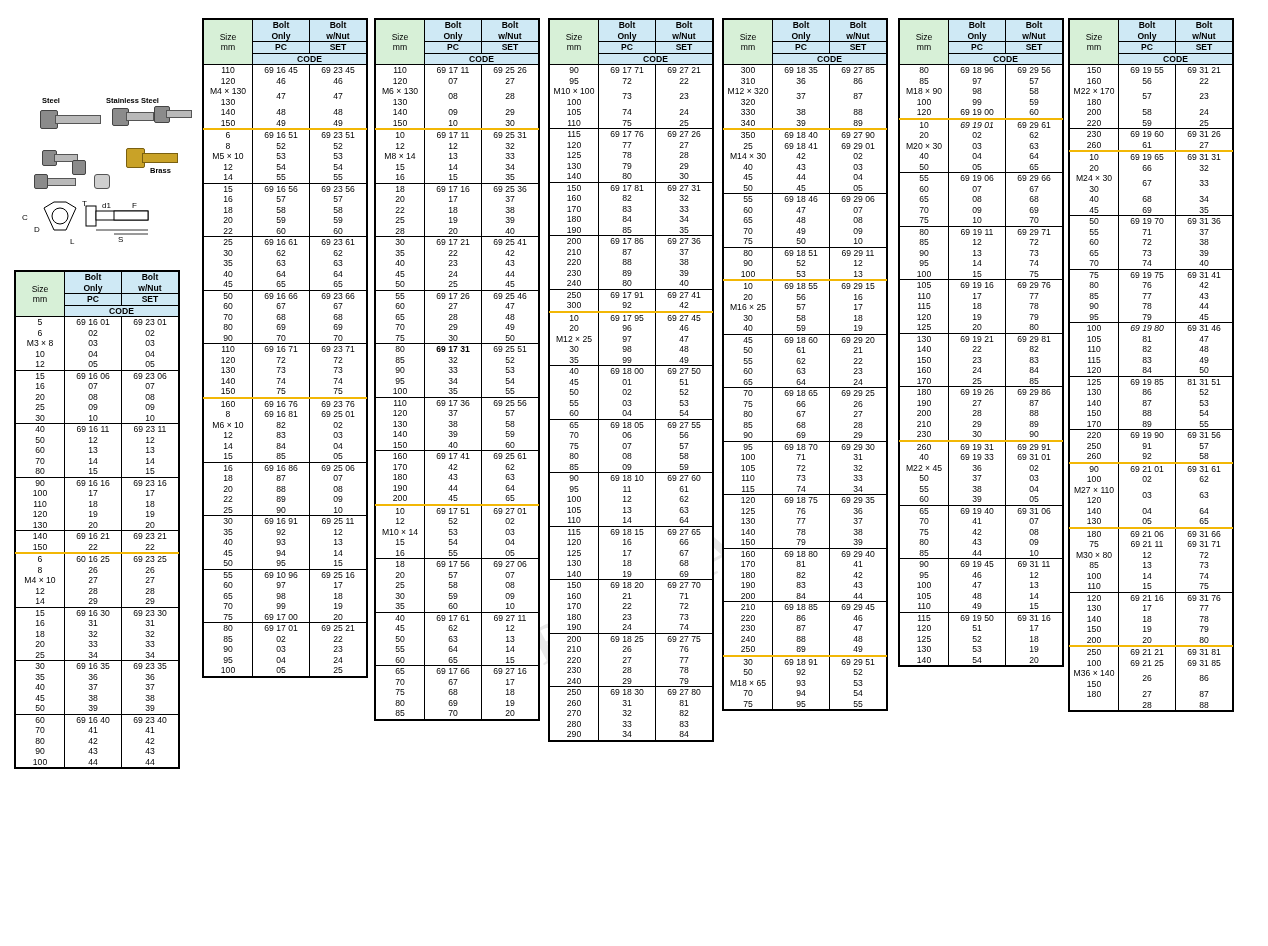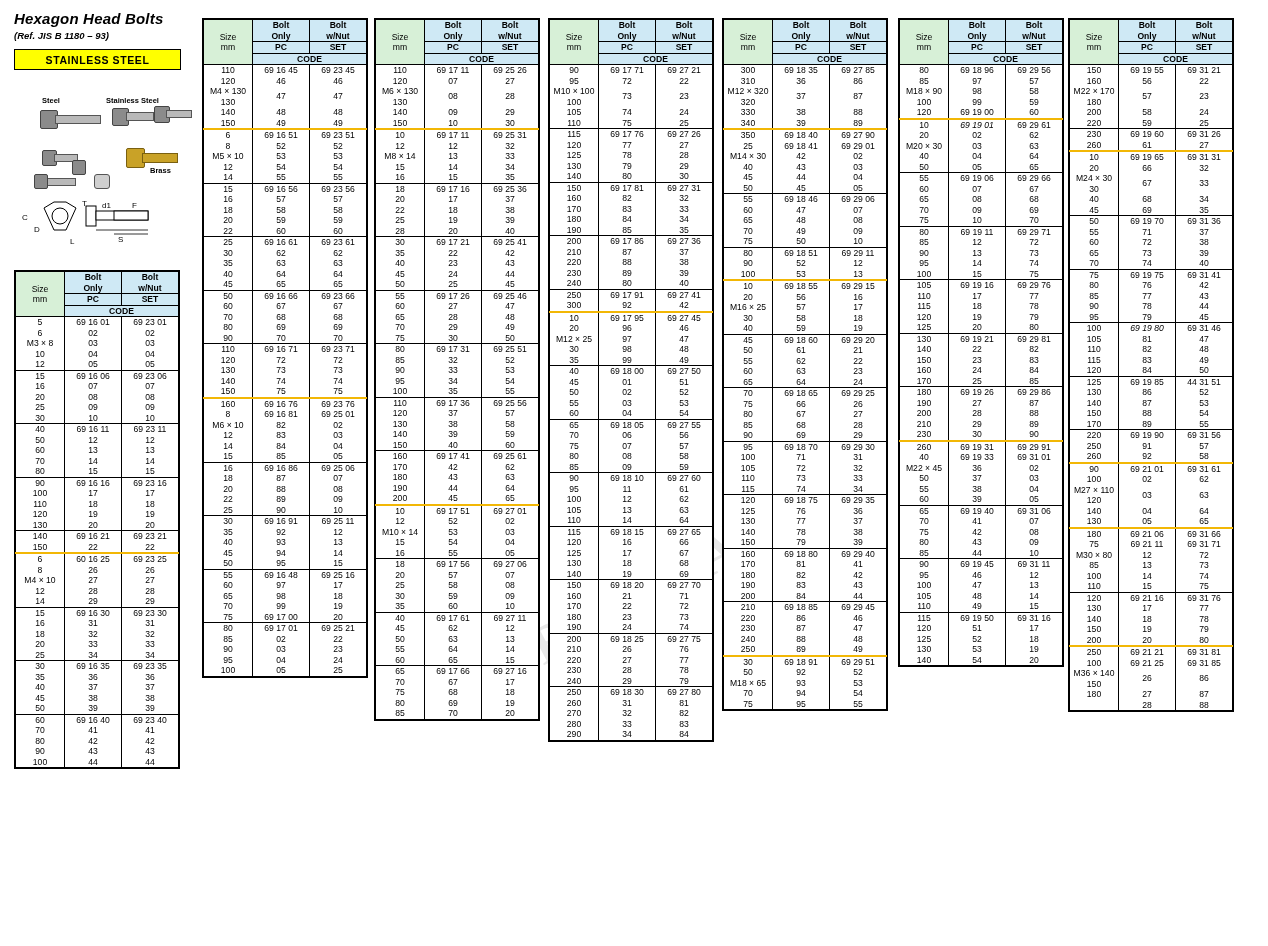--- a/index.html
+++ b/index.html
@@ -38,25 +38,20 @@
              transform:rotate(-28deg);font-weight:bold;letter-spacing:2px;z-index:0;
              font-family:"Liberation Serif",serif;}
 </style>
 </head>
 <body>
 
 <div class="page">
 
   <div class="watermark">B2BTHAI</div>
 
-  <div class="hdr">
-    <h1>Hexagon Head Bolts</h1>
-    <div class="ref">(Ref. JIS B 1180 – 93)</div>
-    <div class="ss-badge">STAINLESS STEEL</div>
-  </div>
 
   <div class="pic">
     <div class="cap" style="left:28px;top:8px;">Steel</div>
     <div class="cap" style="left:92px;top:8px;">Stainless Steel</div>
     <div class="cap" style="left:136px;top:78px;">Brass</div>
 
     <div class="bolt-head" style="left:26px;top:22px;width:16px;height:17px;border-radius:2px;"></div>
     <div class="shank" style="left:41px;top:27px;width:44px;height:7px;"></div>
 
     <div class="bolt-head" style="left:98px;top:20px;width:15px;height:16px;border-radius:2px;"></div>
@@ -571,21 +566,21 @@
               <td class="codecol cellwhite" style="border-top: none; border-bottom: none;">94</td>
               <td class="codecol cellwhite" style="border-top: none; border-bottom: none;">14</td>
             </tr>
             <tr>
               <td class="sizecol cellwhite" style="border-top: none;">50</td>
               <td class="codecol cellwhite" style="border-top: none;">95</td>
               <td class="codecol cellwhite" style="border-top: none;">15</td>
             </tr>
             <tr>
               <td class="sizecol cellwhite" style="border-bottom: none;">55</td>
-              <td class="codecol cellwhite" style="border-bottom: none;">69 16 48</td>
+              <td class="codecol cellwhite" style="border-bottom: none;">69 10 96</td>
               <td class="codecol cellwhite" style="border-bottom: none;">69 25 16</td>
             </tr>
             <tr>
               <td class="sizecol cellwhite" style="border-top: none; border-bottom: none;">60</td>
               <td class="codecol cellwhite" style="border-top: none; border-bottom: none;">97</td>
               <td class="codecol cellwhite" style="border-top: none; border-bottom: none;">17</td>
             </tr>
             <tr>
               <td class="sizecol cellwhite" style="border-top: none; border-bottom: none;">65</td>
               <td class="codecol cellwhite" style="border-top: none; border-bottom: none;">98</td>
@@ -769,21 +764,21 @@
               <td class="codecol cellwhite" style="border-top: none; border-bottom: none;">29</td>
               <td class="codecol cellwhite" style="border-top: none; border-bottom: none;">49</td>
             </tr>
             <tr>
               <td class="sizecol cellwhite" style="border-top: none;">75</td>
               <td class="codecol cellwhite" style="border-top: none;">30</td>
               <td class="codecol cellwhite" style="border-top: none;">50</td>
             </tr>
             <tr>
               <td class="sizecol cellwhite" style="border-bottom: none;">80</td>
-              <td class="codecol cellwhite" style="border-bottom: none;">69 17 31</td>
+              <td class="codecol cellwhite" style="border-bottom: none; font-weight: bold;">69 17 31</td>
               <td class="codecol cellwhite" style="border-bottom: none;">69 25 51</td>
             </tr>
             <tr>
               <td class="sizecol cellwhite" style="border-top: none; border-bottom: none;">85</td>
               <td class="codecol cellwhite" style="border-top: none; border-bottom: none;">32</td>
               <td class="codecol cellwhite" style="border-top: none; border-bottom: none;">52</td>
             </tr>
             <tr>
               <td class="sizecol cellwhite" style="border-top: none; border-bottom: none;">90</td>
               <td class="codecol cellwhite" style="border-top: none; border-bottom: none;">33</td>
@@ -2057,21 +2052,21 @@
               <td class="codecol cellwhite" style="border-top: none; border-bottom: none;">49</td>
             </tr>
             <tr>
               <td class="sizecol cellwhite" style="border-top: none;">120</td>
               <td class="codecol cellwhite" style="border-top: none;">84</td>
               <td class="codecol cellwhite" style="border-top: none;">50</td>
             </tr>
             <tr>
               <td class="sizecol cellwhite" style="border-bottom: none;">125</td>
               <td class="codecol cellwhite" style="border-bottom: none;">69 19 85</td>
-              <td class="codecol cellwhite" style="border-bottom: none;">44 31 51</td>
+              <td class="codecol cellwhite" style="border-bottom: none;">81 31 51</td>
             </tr>
             <tr>
               <td class="sizecol cellwhite" style="border-top: none; border-bottom: none;">130</td>
               <td class="codecol cellwhite" style="border-top: none; border-bottom: none;">86</td>
               <td class="codecol cellwhite" style="border-top: none; border-bottom: none;">52</td>
             </tr>
             <tr>
               <td class="sizecol cellwhite" style="border-top: none; border-bottom: none;">140</td>
               <td class="codecol cellwhite" style="border-top: none; border-bottom: none;">87</td>
               <td class="codecol cellwhite" style="border-top: none; border-bottom: none;">53</td>

